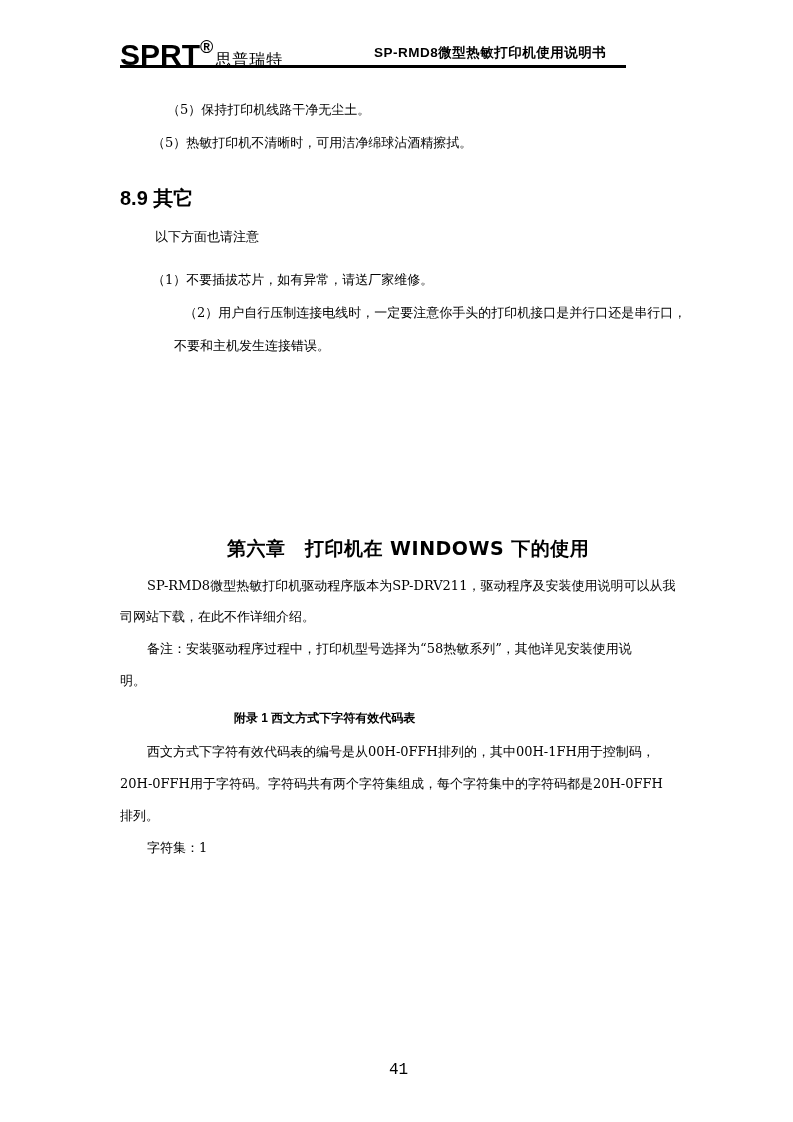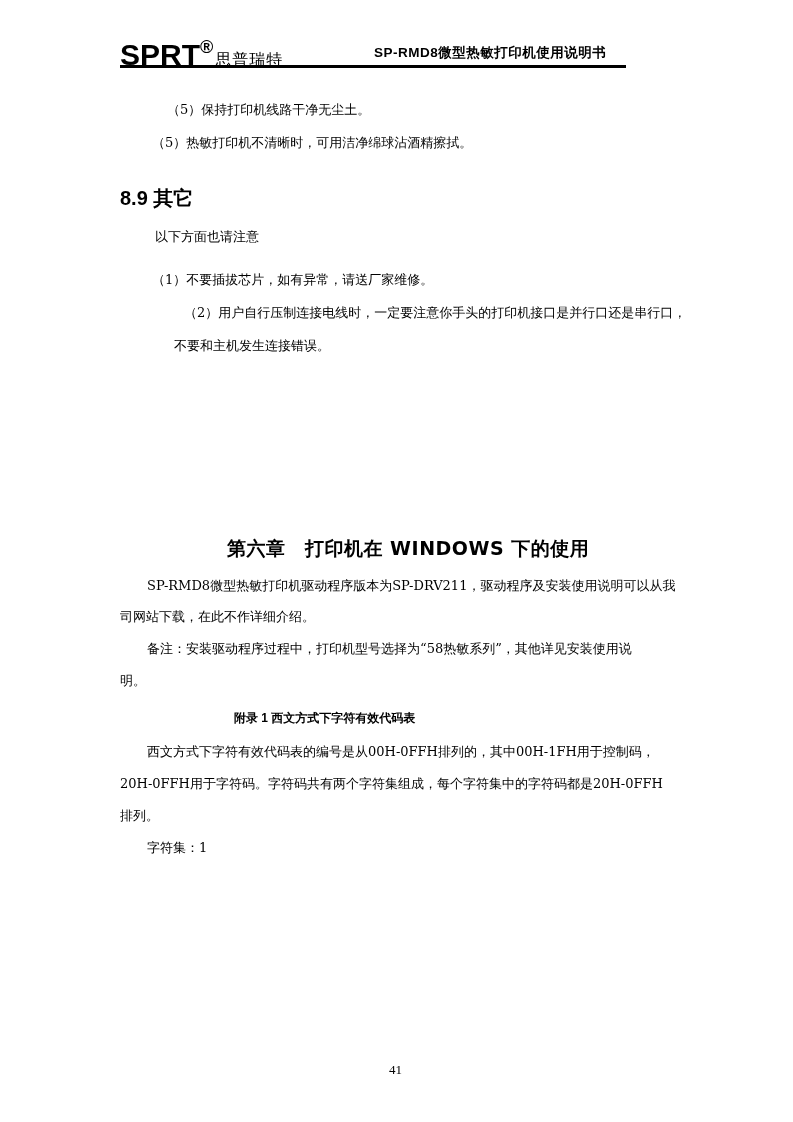--- a/index.html
+++ b/index.html
@@ -70,22 +70,22 @@
       line-height: 24px;
       letter-spacing: 0.5px;
     }
     .appendix-heading {
       font-family: Liberation Sans, sans-serif;
       font-weight: bold;
       font-size: 12px;
       line-height: 24px;
     }
     .page-number {
-      font-family: Liberation Serif, serif;
-      font-size: 13px;
+      font-family: Liberation Mono, monospace;
+      font-size: 16px;
       line-height: 14px;
       text-align: center;
     }
   </style>
 </head>
 <body>
 
 <div class="abs header-brand">
   <span>SPRT</span><span class="reg">®</span><span class="cn">思普瑞特</span>
 </div>

